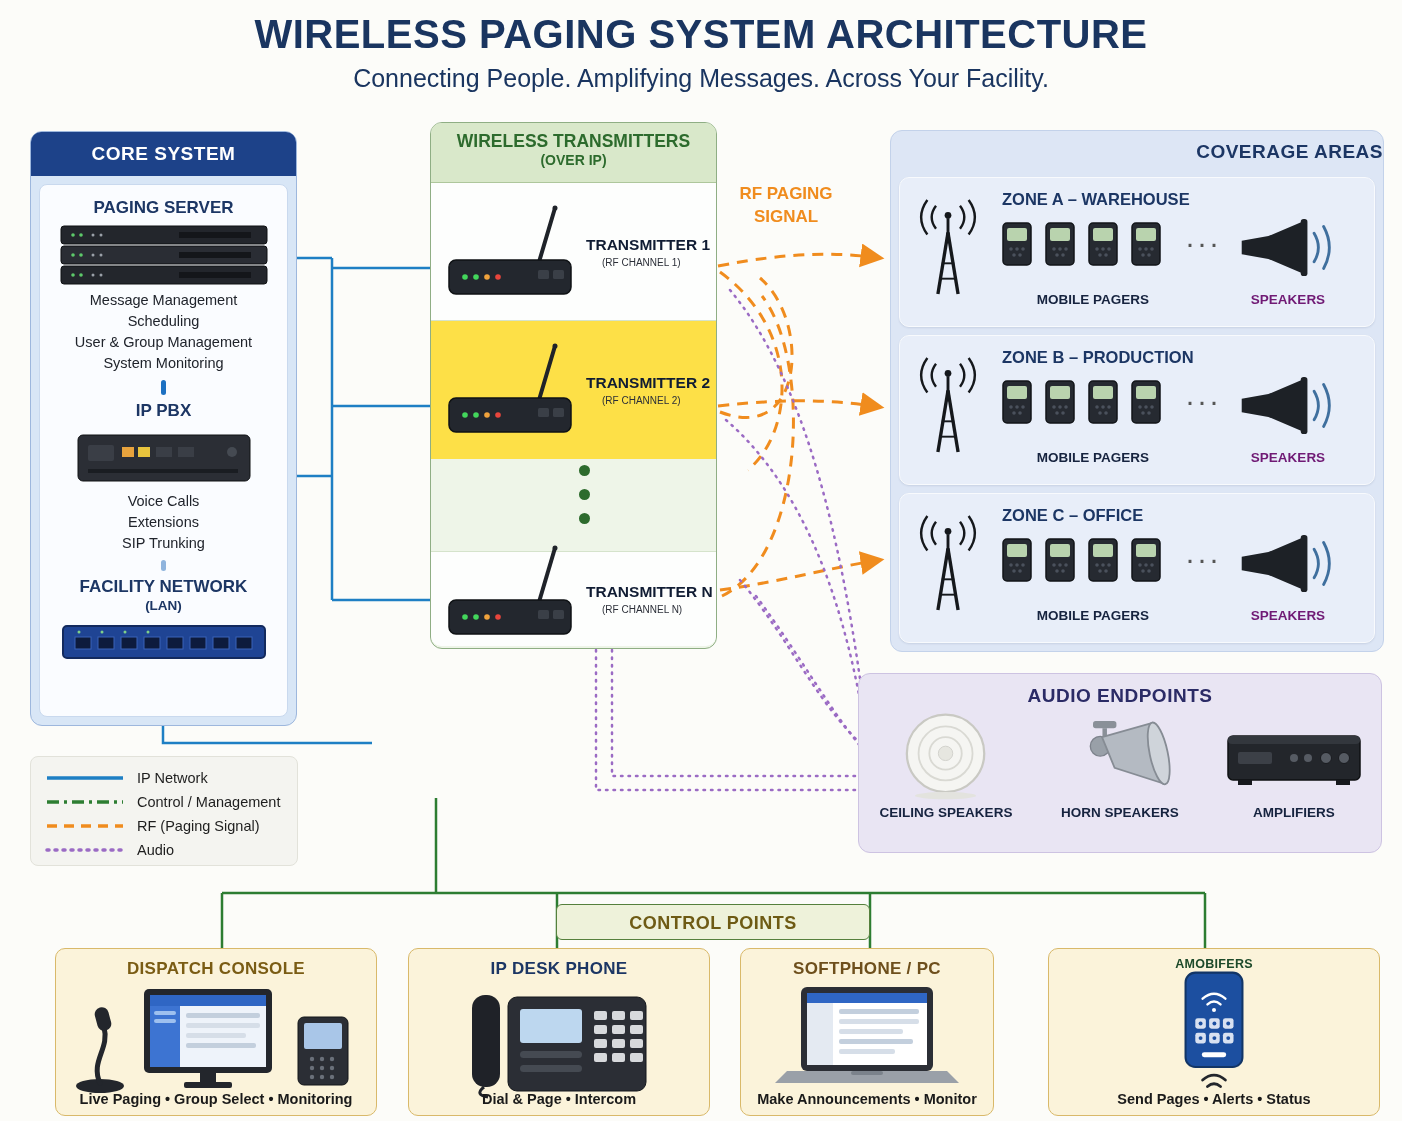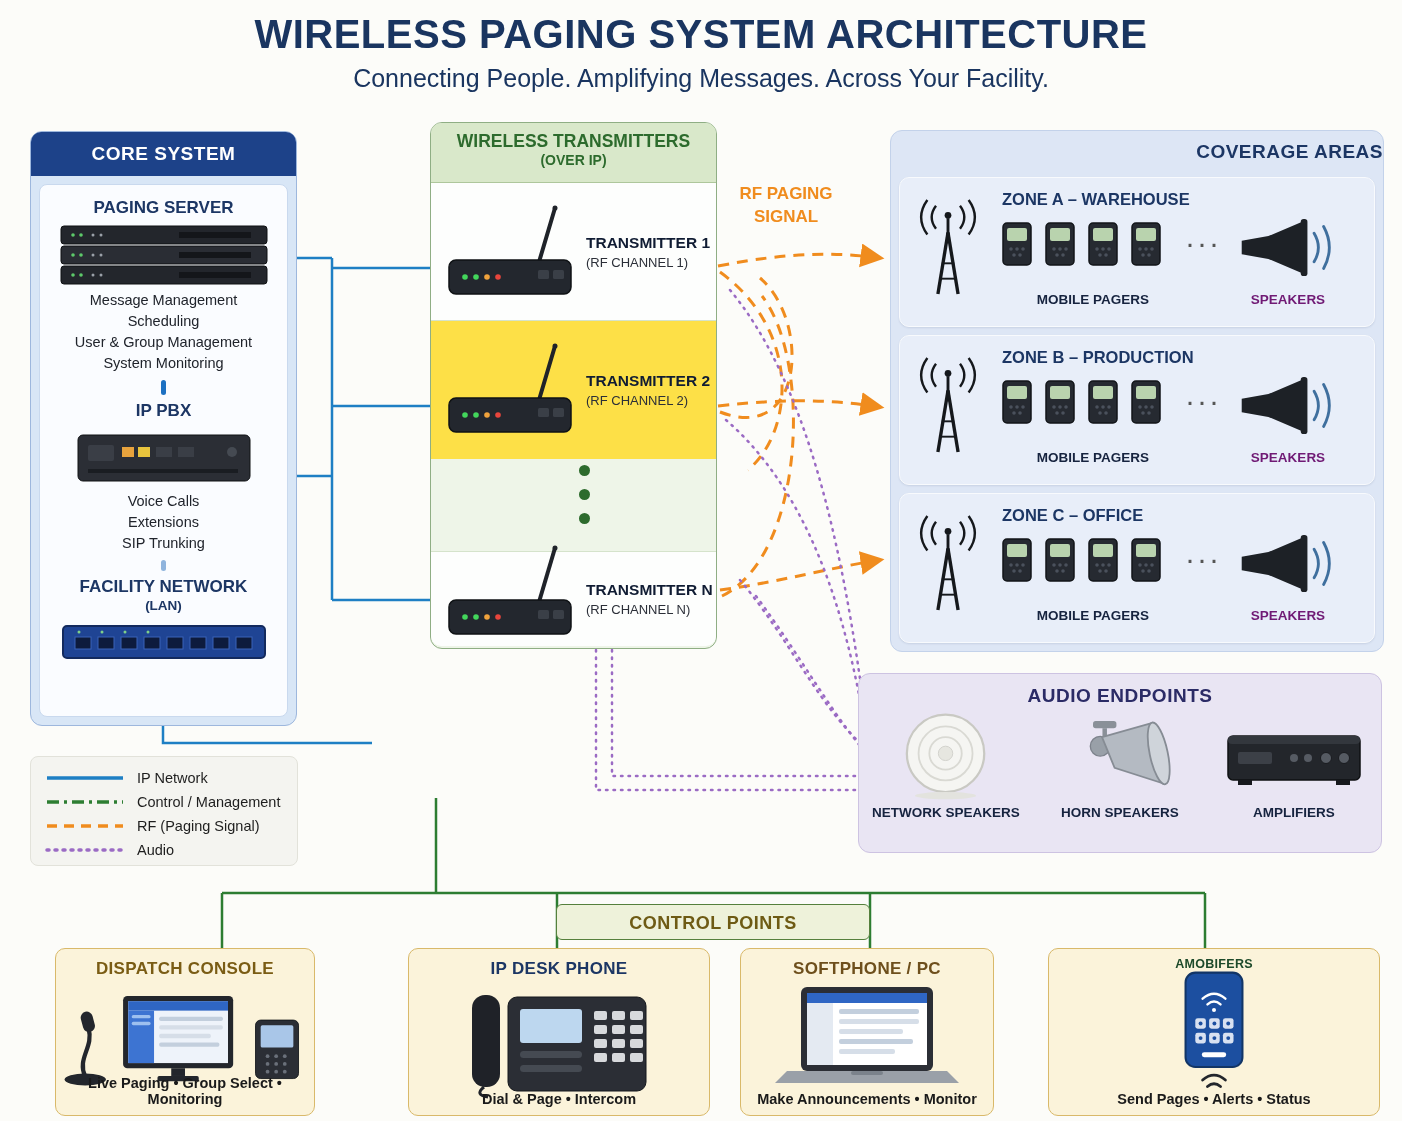--- a/index.html
+++ b/index.html
@@ -39,21 +39,21 @@
     text-align:center;padding-top:8px;box-sizing:border-box;}
   .tx-header .t1{font-size:17.5px;font-weight:700;color:#2d6b2d;}
   .tx-header .t2{font-size:14px;font-weight:600;color:#2d6b2d;}
   .tx-row{position:absolute;left:0;width:100%;display:flex;align-items:center;box-sizing:border-box;}
   .tx-row.r1{top:60px;height:138px;background:#fdfefd;border-bottom:1px solid #d5e3cb;}
   .tx-row.r2{top:198px;height:138px;background:#fde047;}
   .tx-row.rn{top:428px;height:95px;background:#fdfefd;border-top:1px solid #d5e3cb;border-radius:0 0 10px 10px;}
   .tx-art{margin-left:12px;flex:0 0 auto;}
   .tx-text{margin-left:8px;}
   .tx-name{font-size:15.5px;font-weight:700;color:#101c33;}
-  .tx-chan{font-size:13px;color:#2b2f38;margin-top:3px;}
+  .tx-chan{font-size:10px;color:#2b2f38;margin-top:3px;margin-left:16px;}
   .tx-dots{position:absolute;left:148px;top:342px;}
   .tx-dots div{width:11px;height:11px;border-radius:50%;background:#2d6b2d;margin:0 0 13px 0;}
 
   
   .rf-label{left:718px;top:183px;width:136px;text-align:center;z-index:2;
     font-size:17px;font-weight:800;line-height:1.35;}
 
   
   .coverage{left:890px;top:130px;width:492px;height:520px;background:#dde6f5;border:1.5px solid #c3d2ea;}
   .coverage-title{position:absolute;top:10px;left:0;width:100%;text-align:right;
@@ -402,21 +402,21 @@
     <div class="audio-title">AUDIO ENDPOINTS</div>
     <div class="audio-row">
       <div class="audio-col">
         <svg width="106" height="90" viewBox="0 0 115 100">
           <circle cx="57" cy="46" r="43" fill="#f5f5f2" stroke="#c9c9c3" stroke-width="2.5"></circle>
           <circle cx="57" cy="46" r="30" fill="none" stroke="#d9d9d3" stroke-width="2"></circle>
           <circle cx="57" cy="46" r="18" fill="none" stroke="#d9d9d3" stroke-width="2"></circle>
           <circle cx="57" cy="46" r="8" fill="#e6e6e0" stroke="#cfcfc9"></circle>
           <ellipse cx="57" cy="93" rx="34" ry="4" fill="#e3e3de"></ellipse>
         </svg>
-        <div class="audio-label">NETWORK SPEAKERS</div>
+        <div class="audio-label">CEILING SPEAKERS</div>
       </div>
       <div class="audio-col">
         <svg width="108" height="90" viewBox="0 0 120 100">
           <rect x="30" y="10" width="26" height="8" rx="3" fill="#8a9098"></rect>
           <line x1="43" y1="18" x2="43" y2="30" stroke="#8a9098" stroke-width="5"></line>
           <circle cx="38" cy="38" r="11" fill="#99a0a8" stroke="#7d838c" stroke-width="1.5"></circle>
           <polygon points="40,28 96,12 110,80 54,62" fill="#b4bac2" stroke="#868c94" stroke-width="2"></polygon>
           <ellipse cx="103" cy="46" rx="10" ry="35" transform="rotate(-12 103 46)" fill="#cfd4da" stroke="#868c94" stroke-width="2"></ellipse>
         </svg>
         <div class="audio-label">HORN SPEAKERS</div>
@@ -461,21 +461,21 @@
     <div class="legend-row">
       <svg width="80" height="8">
         <line x1="2" y1="4" x2="78" y2="4" stroke-width="3.5" stroke-dasharray="2 6" stroke-linecap="round" stroke="#9b6bc4"></line>
       </svg>
       <span class="legend-label">Audio</span>
     </div>
   </div>
 
   <div class="abs cp-band">CONTROL POINTS</div>
 
-  <div class="cp-panel" style="left:55px;width:260px">
+  <div class="cp-panel" style="left:55px;width:322px">
     <div class="cp-title" style="color: rgb(122, 92, 20);">DISPATCH CONSOLE</div>
     <div class="cp-art" style="top:34px">
       <svg width="300" height="112" viewBox="0 0 300 112">
         <ellipse cx="34" cy="103" rx="24" ry="7" fill="#23262c"></ellipse>
         <path d="M34,100 C24,78 44,66 38,44" stroke="#23262c" stroke-width="5" fill="none" stroke-linecap="round"></path>
         <rect x="30" y="24" width="14" height="24" rx="7" fill="#23262c" transform="rotate(-15 37 36)"></rect>
         <rect x="78" y="6" width="128" height="84" rx="5" fill="#23262c"></rect>
         <rect x="84" y="12" width="116" height="72" fill="#eef3fa"></rect>
         <rect x="84" y="12" width="116" height="11" fill="#2f66c4"></rect>
         <rect x="84" y="23" width="30" height="61" fill="#3d74d2"></rect>

